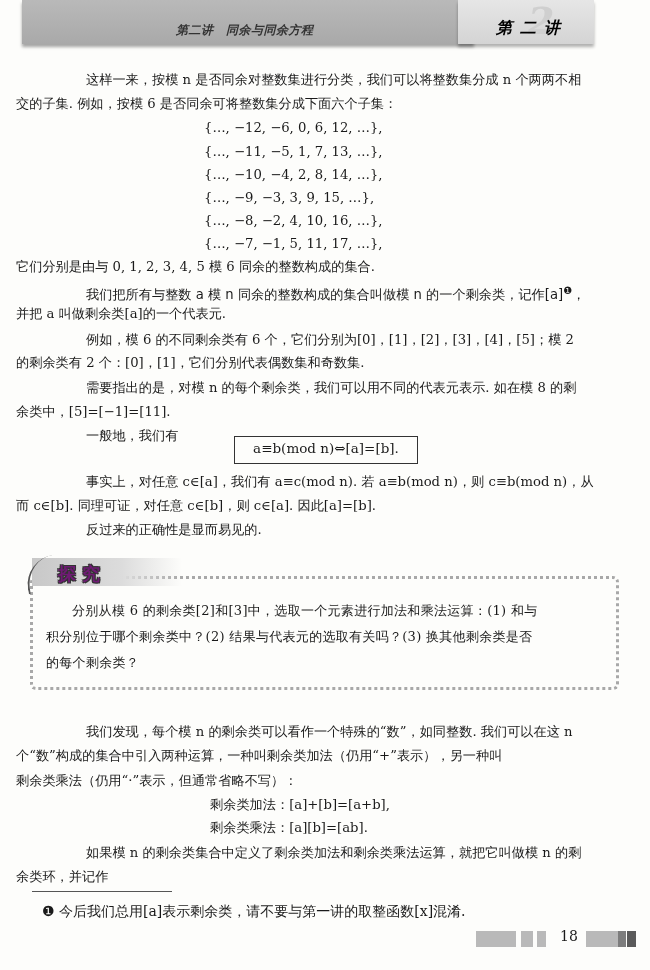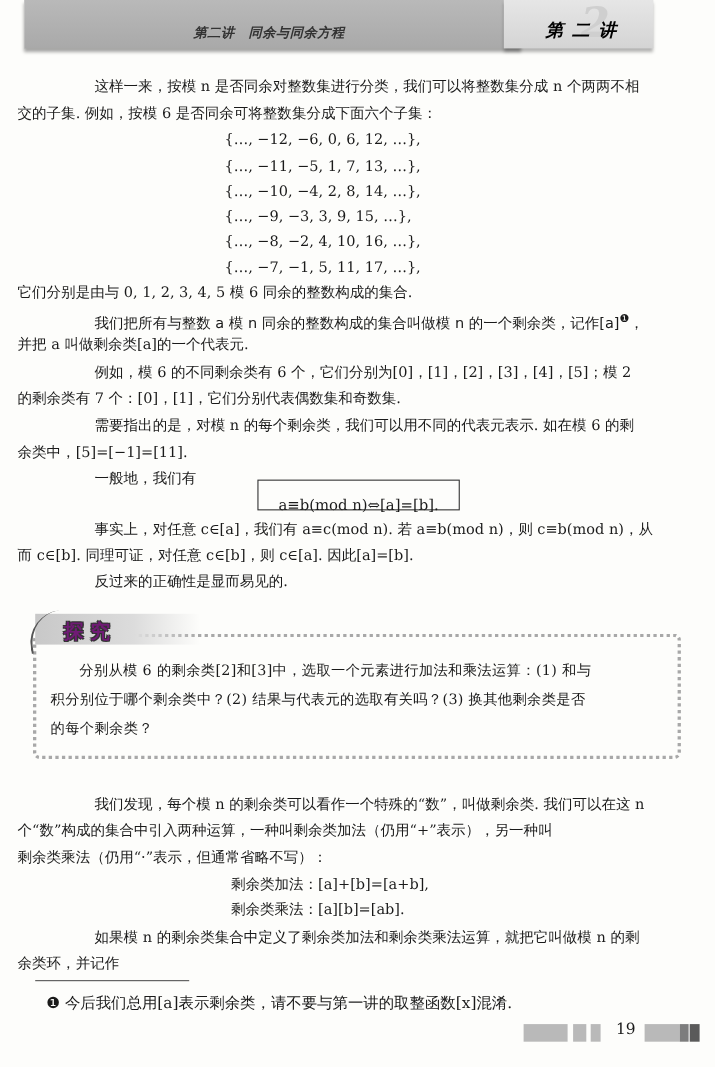--- a/index.html
+++ b/index.html
@@ -14,21 +14,21 @@
   .header-tab-big{position:absolute;left:528px;top:-2px;font-size:38px;font-weight:bold;color:#cfcfcf;
        font-family:"DejaVu Serif",serif;font-style:italic;}
   .header-tab-label{position:absolute;left:496px;top:18px;font-size:16px;color:#000000;letter-spacing:8px;
        font-family:"DejaVu Sans",sans-serif;font-weight:bold;font-style:italic;}
   .p{position:absolute;font-size:13.2px;line-height:20px;white-space:nowrap;}
   .indent{left:60px;margin-left:26px;}
   .flush{left:16px;}
   .center-set{left:204px;}
   .bold{font-weight:normal;font-family:"DejaVu Sans","Liberation Sans",sans-serif;}
   .formula-box{position:absolute;left:234px;top:436px;width:182px;height:26px;border:1.5px solid #333;}
-  .formula-text{position:absolute;left:0;right:0;top:3px;text-align:center;font-size:13.5px;margin-top:12px;}
+  .formula-text{position:absolute;left:0;right:0;top:3px;text-align:center;font-size:13.5px;}
   .explore-frame{position:absolute;left:30px;top:576px;width:583px;height:108px;border:3px dotted #a8a8a8;
        border-radius:6px;}
   .explore-badge{position:absolute;left:32px;top:558px;width:150px;height:28px;
        background:linear-gradient(90deg,#c8c8c8 0%,#dcdcdc 60%,rgba(240,240,240,0) 100%);}
   .explore-curl{position:absolute;left:26px;top:556px;width:38px;height:36px;border-left:2px solid #555;
        border-top-left-radius:30px;transform:rotate(-8deg);}
   .explore-title{position:absolute;left:58px;top:562px;font-size:18px;font-weight:bold;color:#701a75;
        text-shadow:1px 1px 0 #333,-1px -1px 0 #333,1px -1px 0 #333,-1px 1px 0 #333;letter-spacing:6px;
        font-family:"DejaVu Sans",sans-serif;}
   .explore-text{position:absolute;left:46px;font-size:13px;line-height:26px;white-space:nowrap;letter-spacing:0.3px;}
@@ -60,56 +60,56 @@
 <div class="p center-set" style="top:234px">{…, −7, −1, 5, 11, 17, …},</div>
 
 <div class="p flush" style="top:257px">它们分别是由与 0, 1, 2, 3, 4, 5 模 6 同余的整数构成的集合.</div>
 
 <div class="p indent" style="top:281px">
   <span class="bold">我们把所有与整数 a 模 n 同余的整数构成的集合叫做模 n 的一个剩余类，记作[a]</span><sup class="fn-mark">❶</sup><span>，</span>
 </div>
 <div class="p flush" style="top:304px">并把 a 叫做剩余类[a]的一个代表元.</div>
 
 <div class="p indent" style="top:330px">例如，模 6 的不同剩余类有 6 个，它们分别为[0]，[1]，[2]，[3]，[4]，[5]；模 2</div>
-<div class="p flush" style="top:353px">的剩余类有 7 个：[0]，[1]，它们分别代表偶数集和奇数集.</div>
+<div class="p flush" style="top:353px">的剩余类有 2 个：[0]，[1]，它们分别代表偶数集和奇数集.</div>
 
-<div class="p indent" style="top:378px">需要指出的是，对模 n 的每个剩余类，我们可以用不同的代表元表示. 如在模 6 的剩</div>
+<div class="p indent" style="top:378px">需要指出的是，对模 n 的每个剩余类，我们可以用不同的代表元表示. 如在模 8 的剩</div>
 <div class="p flush" style="top:402px">余类中，[5]=[−1]=[11].</div>
 
 <div class="p indent" style="top:426px">一般地，我们有</div>
 
 <div class="formula-box">
   <div class="formula-text">a≡b(mod n)⇔[a]=[b].</div>
 </div>
 
 <div class="p indent" style="top:472px">事实上，对任意 c∈[a]，我们有 a≡c(mod n). 若 a≡b(mod n)，则 c≡b(mod n)，从</div>
 <div class="p flush" style="top:496px">而 c∈[b]. 同理可证，对任意 c∈[b]，则 c∈[a]. 因此[a]=[b].</div>
 <div class="p indent" style="top:520px">反过来的正确性是显而易见的.</div>
 
 <div class="explore-frame"></div>
 <div class="explore-badge"></div>
 <div class="explore-curl"></div>
 <div class="explore-title">探究</div>
 <div class="explore-text" style="top:598px;left:72px">分别从模 6 的剩余类[2]和[3]中，选取一个元素进行加法和乘法运算：(1) 和与</div>
 <div class="explore-text" style="top:624px">积分别位于哪个剩余类中？(2) 结果与代表元的选取有关吗？(3) 换其他剩余类是否</div>
 <div class="explore-text" style="top:650px">的每个剩余类？</div>
 
-<div class="p indent" style="top:722px">我们发现，每个模 n 的剩余类可以看作一个特殊的“数”，叫做剩余类. 我们可以在这 n</div>
+<div class="p indent" style="top:722px">我们发现，每个模 n 的剩余类可以看作一个特殊的“数”，如同整数. 我们可以在这 n</div>
 <div class="p flush" style="top:746px">个“数”构成的集合中引入两种运算，一种叫剩余类加法（仍用“+”表示），另一种叫</div>
 <div class="p flush" style="top:771px">剩余类乘法（仍用“·”表示，但通常省略不写）：</div>
 <div class="p" style="left:210px;top:795px">剩余类加法：[a]+[b]=[a+b],</div>
 <div class="p" style="left:210px;top:818px">剩余类乘法：[a][b]=[ab].</div>
 <div class="p indent" style="top:843px">如果模 n 的剩余类集合中定义了剩余类加法和剩余类乘法运算，就把它叫做模 n 的剩</div>
 <div class="p flush" style="top:867px">余类环，并记作</div>
 
 <div class="fn-rule"></div>
 <div class="fn-text">
   <span>❶</span>
   <span>今后我们总用[a]表示剩余类，请不要与第一讲的取整函数[x]混淆.</span>
 </div>
 
 <div class="bar" style="left:476px;width:40px"></div>
 <div class="bar" style="left:521px;width:12px"></div>
 <div class="bar" style="left:537px;width:9px"></div>
-<div class="page-num">19</div>
+<div class="page-num">18</div>
 <div class="bar" style="left:586px;width:32px"></div>
 <div class="bar dark" style="left:618px;width:8px"></div>
 <div class="bar darker" style="left:627px;width:9px"></div>
 
 </body></html>

